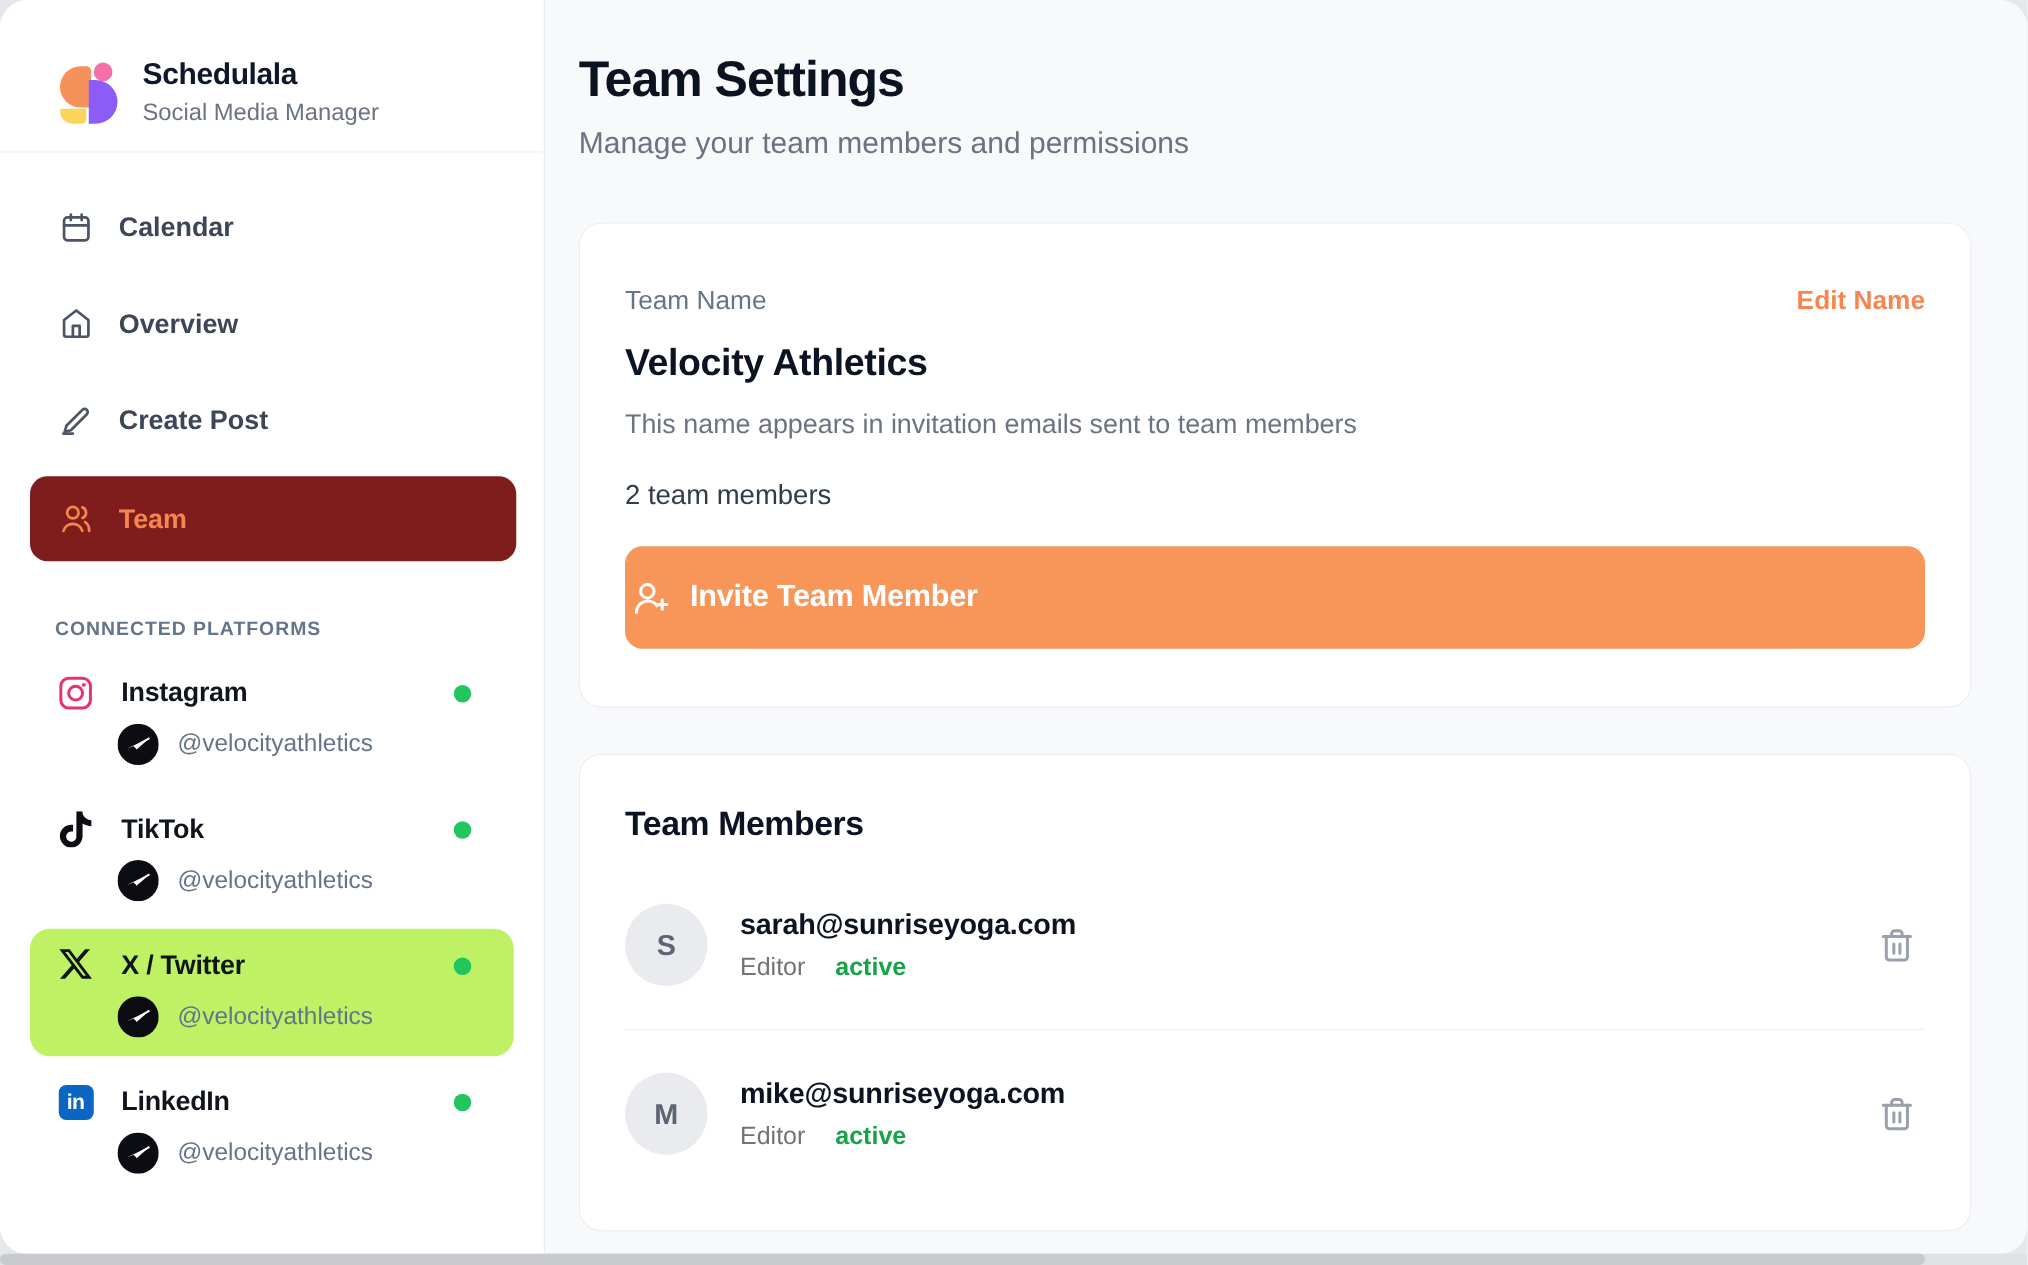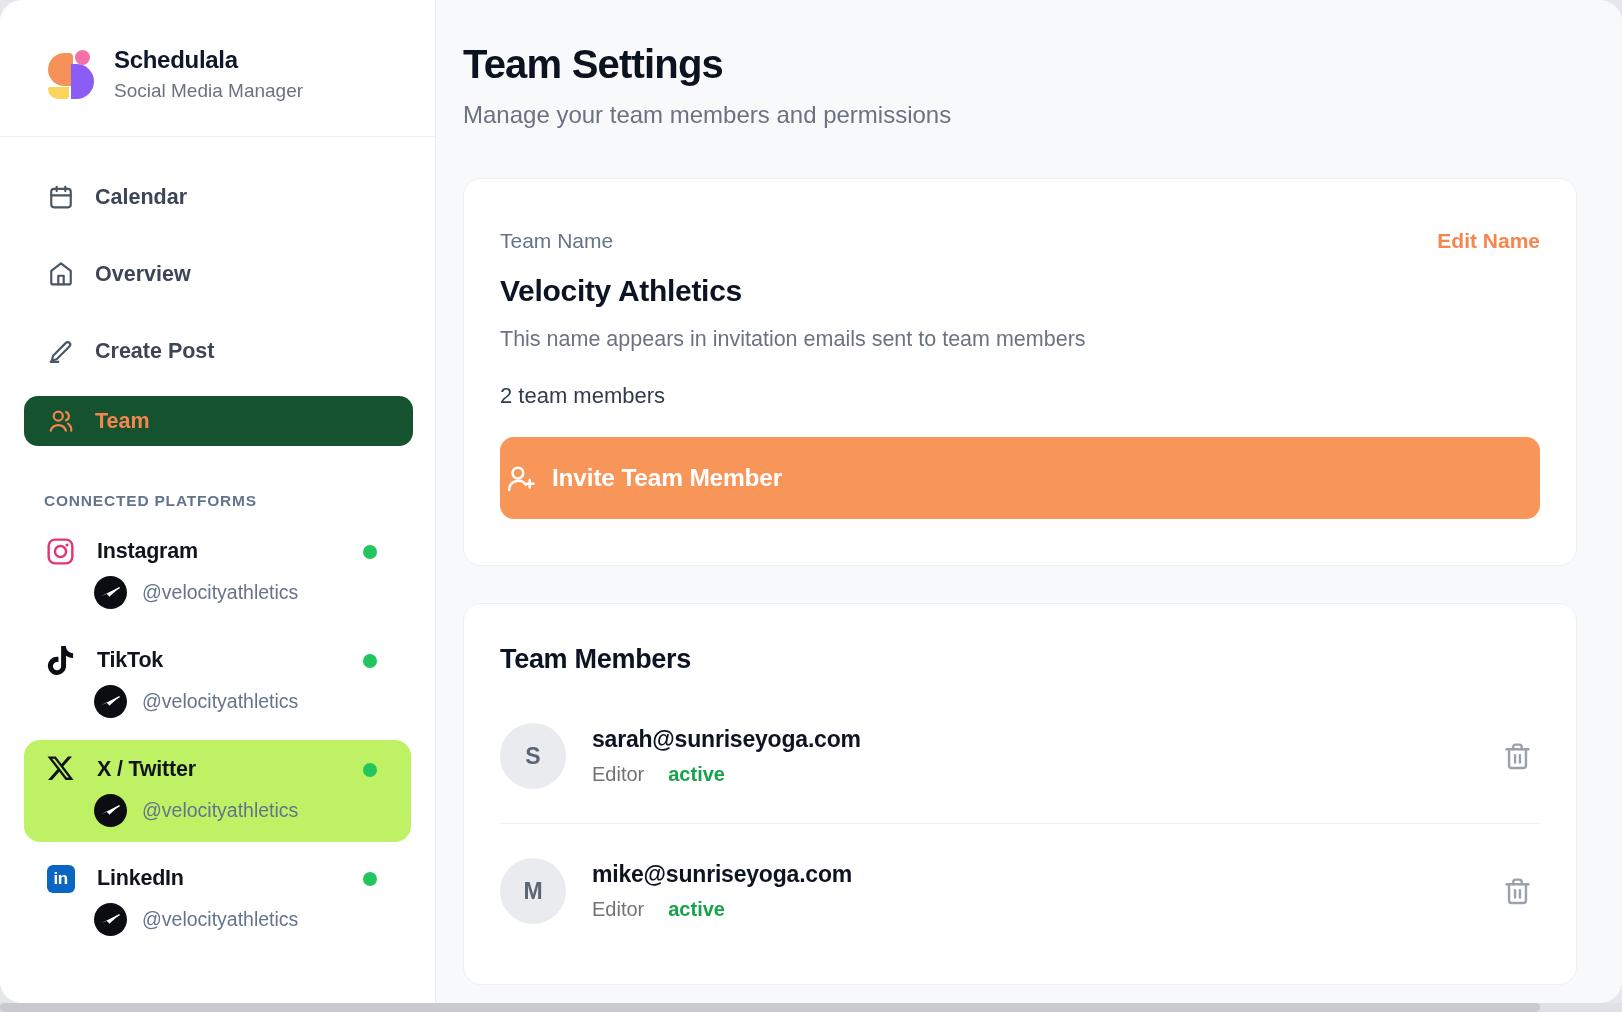--- a/index.html
+++ b/index.html
@@ -6,35 +6,35 @@
   body{
     width:1622px;height:1012px;position:relative;overflow:hidden;
     background:#e6e7ea;
     font-family:"Liberation Sans","DejaVu Sans",sans-serif;
     -webkit-font-smoothing:antialiased;
   }
   .stage{position:absolute;top:0;left:0;right:0;bottom:9px;border-radius:22px;overflow:hidden;display:flex;background:#f8f9fb}
 
   
   .sidebar{width:435px;min-width:435px;background:#ffffff;border-right:1px solid #e8eaee;display:flex;flex-direction:column;overflow:hidden}
-  .brand{display:flex;align-items:center;gap:19px;padding:46px 24px 34px 48px;border-bottom:1px solid #eef0f4}
+  .brand{display:flex;align-items:center;gap:19px;padding:46px 24px 19px 48px;border-bottom:1px solid #eef0f4}
   .logo{position:relative;width:47px;height:49px;flex:none}
   .logo i{position:absolute;display:block}
   .lg-orange{left:0;top:3px;width:25px;height:33px;background:#F6915A;border-radius:17px 4px 0 17px}
   .lg-yellow{left:0;top:37px;width:21px;height:12px;background:#FBD45C;border-radius:2px 0 4px 12px}
   .lg-purple{left:23px;top:14px;width:23px;height:35px;background:#8B5CF6;border-radius:0 18px 18px 0}
   .lg-pink{left:27px;top:0;width:15px;height:15px;border-radius:50%;background:#F56FA8}
   .brand-name{font-size:24px;font-weight:700;color:#0f172a;letter-spacing:-.3px}
   .brand-tagline{font-size:19px;color:#6b7280;margin-top:6px}
 
   .nav{padding:28px 22px 0 24px}
   .nav-item{display:flex;align-items:center;gap:21px;height:64px;padding:0 24px;border-radius:14px;margin-bottom:13px;font-size:21.5px;font-weight:600;color:#3c4657;cursor:pointer}
   .nav-item .nicon{display:flex;flex:none;color:#4b5563}
   .nav-item svg{width:26px;height:26px}
-  .nav-item.active{background:#14532d;color:#F7854E;height:50px}
+  .nav-item.active{background:#7f1d1d;color:#F7854E;height:68px}
   .nav-item.active .nicon{color:#F7854E}
 
   .platforms-header{margin-top:33px;padding:0 24px 0 44px;font-size:15.5px;font-weight:700;letter-spacing:.8px;color:#64748b}
   .platforms{padding:12px 24px 0}
   .platform{padding:15px 0;margin-bottom:7px}
   .platform.highlighted{background:#bef264;border-radius:16px}
   .p-row{display:flex;align-items:center;gap:22px;padding:0 22px}
   .picon{width:29px;height:29px;display:flex;align-items:center;justify-content:center;flex:none}
   .pname{font-size:21.5px;font-weight:700;color:#10141c;letter-spacing:-.2px}
   .pdot{margin-left:auto;margin-right:12px;width:14px;height:14px;border-radius:50%;background:#22C55E;flex:none}

